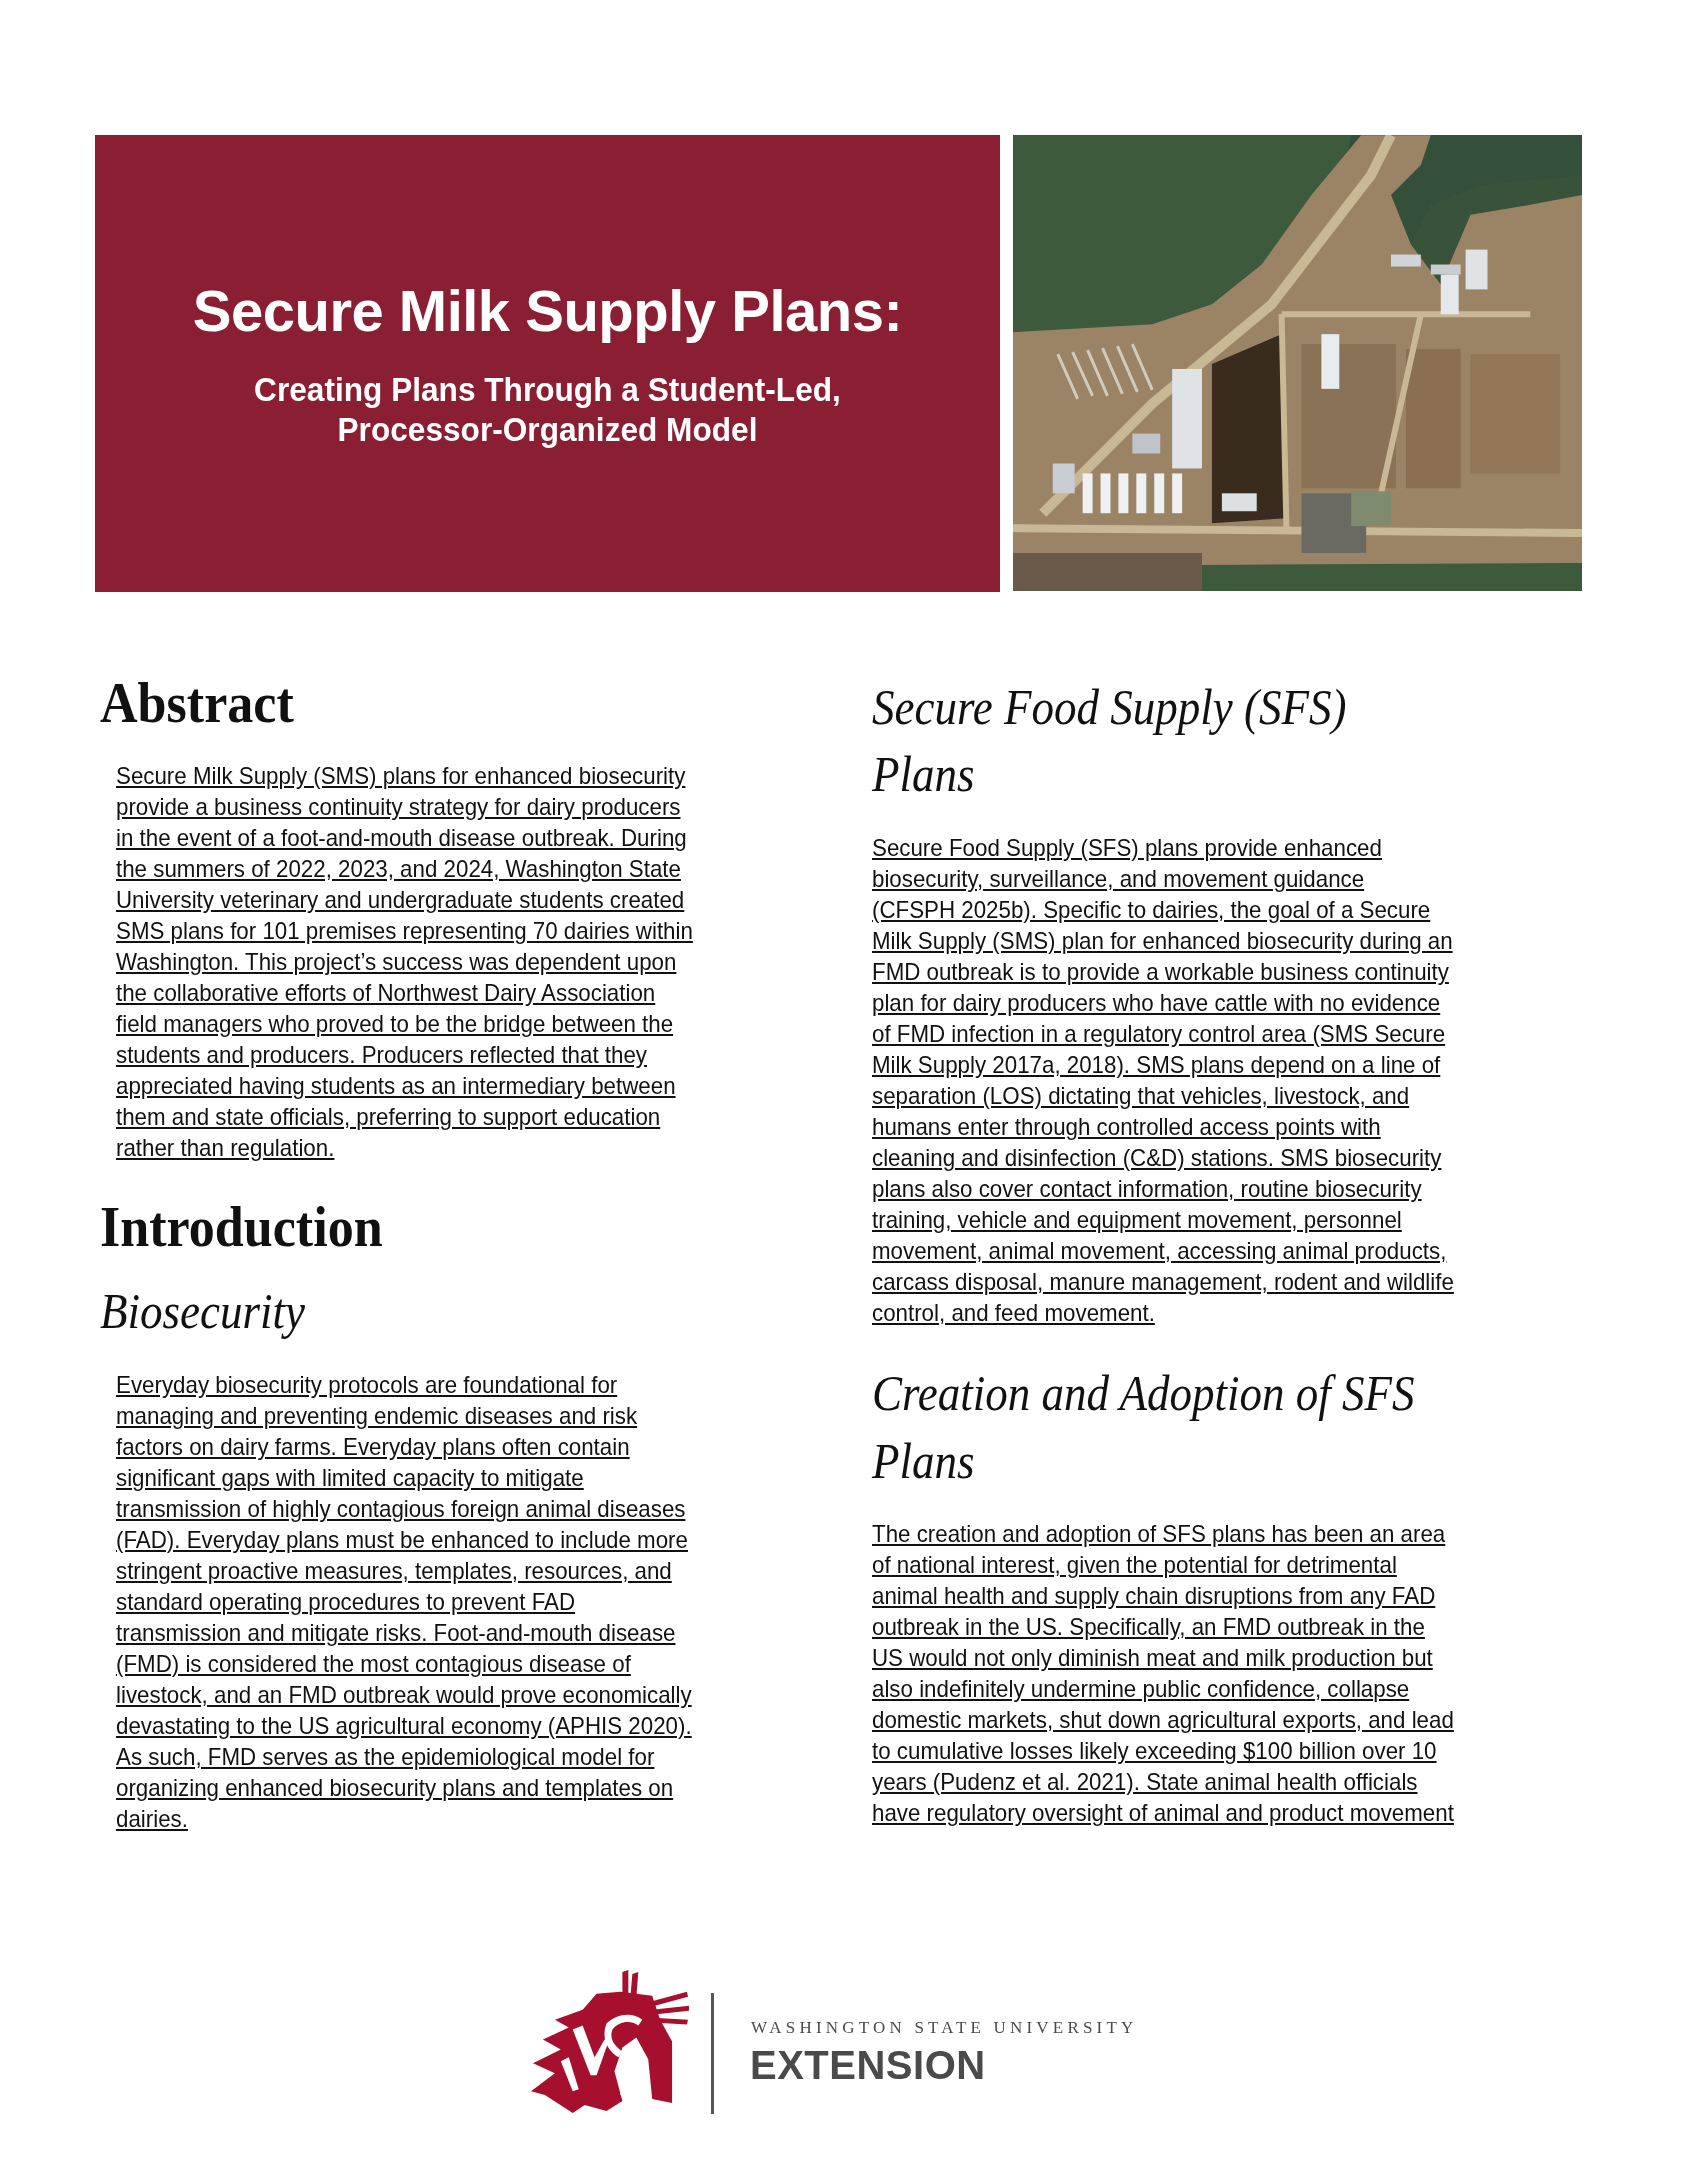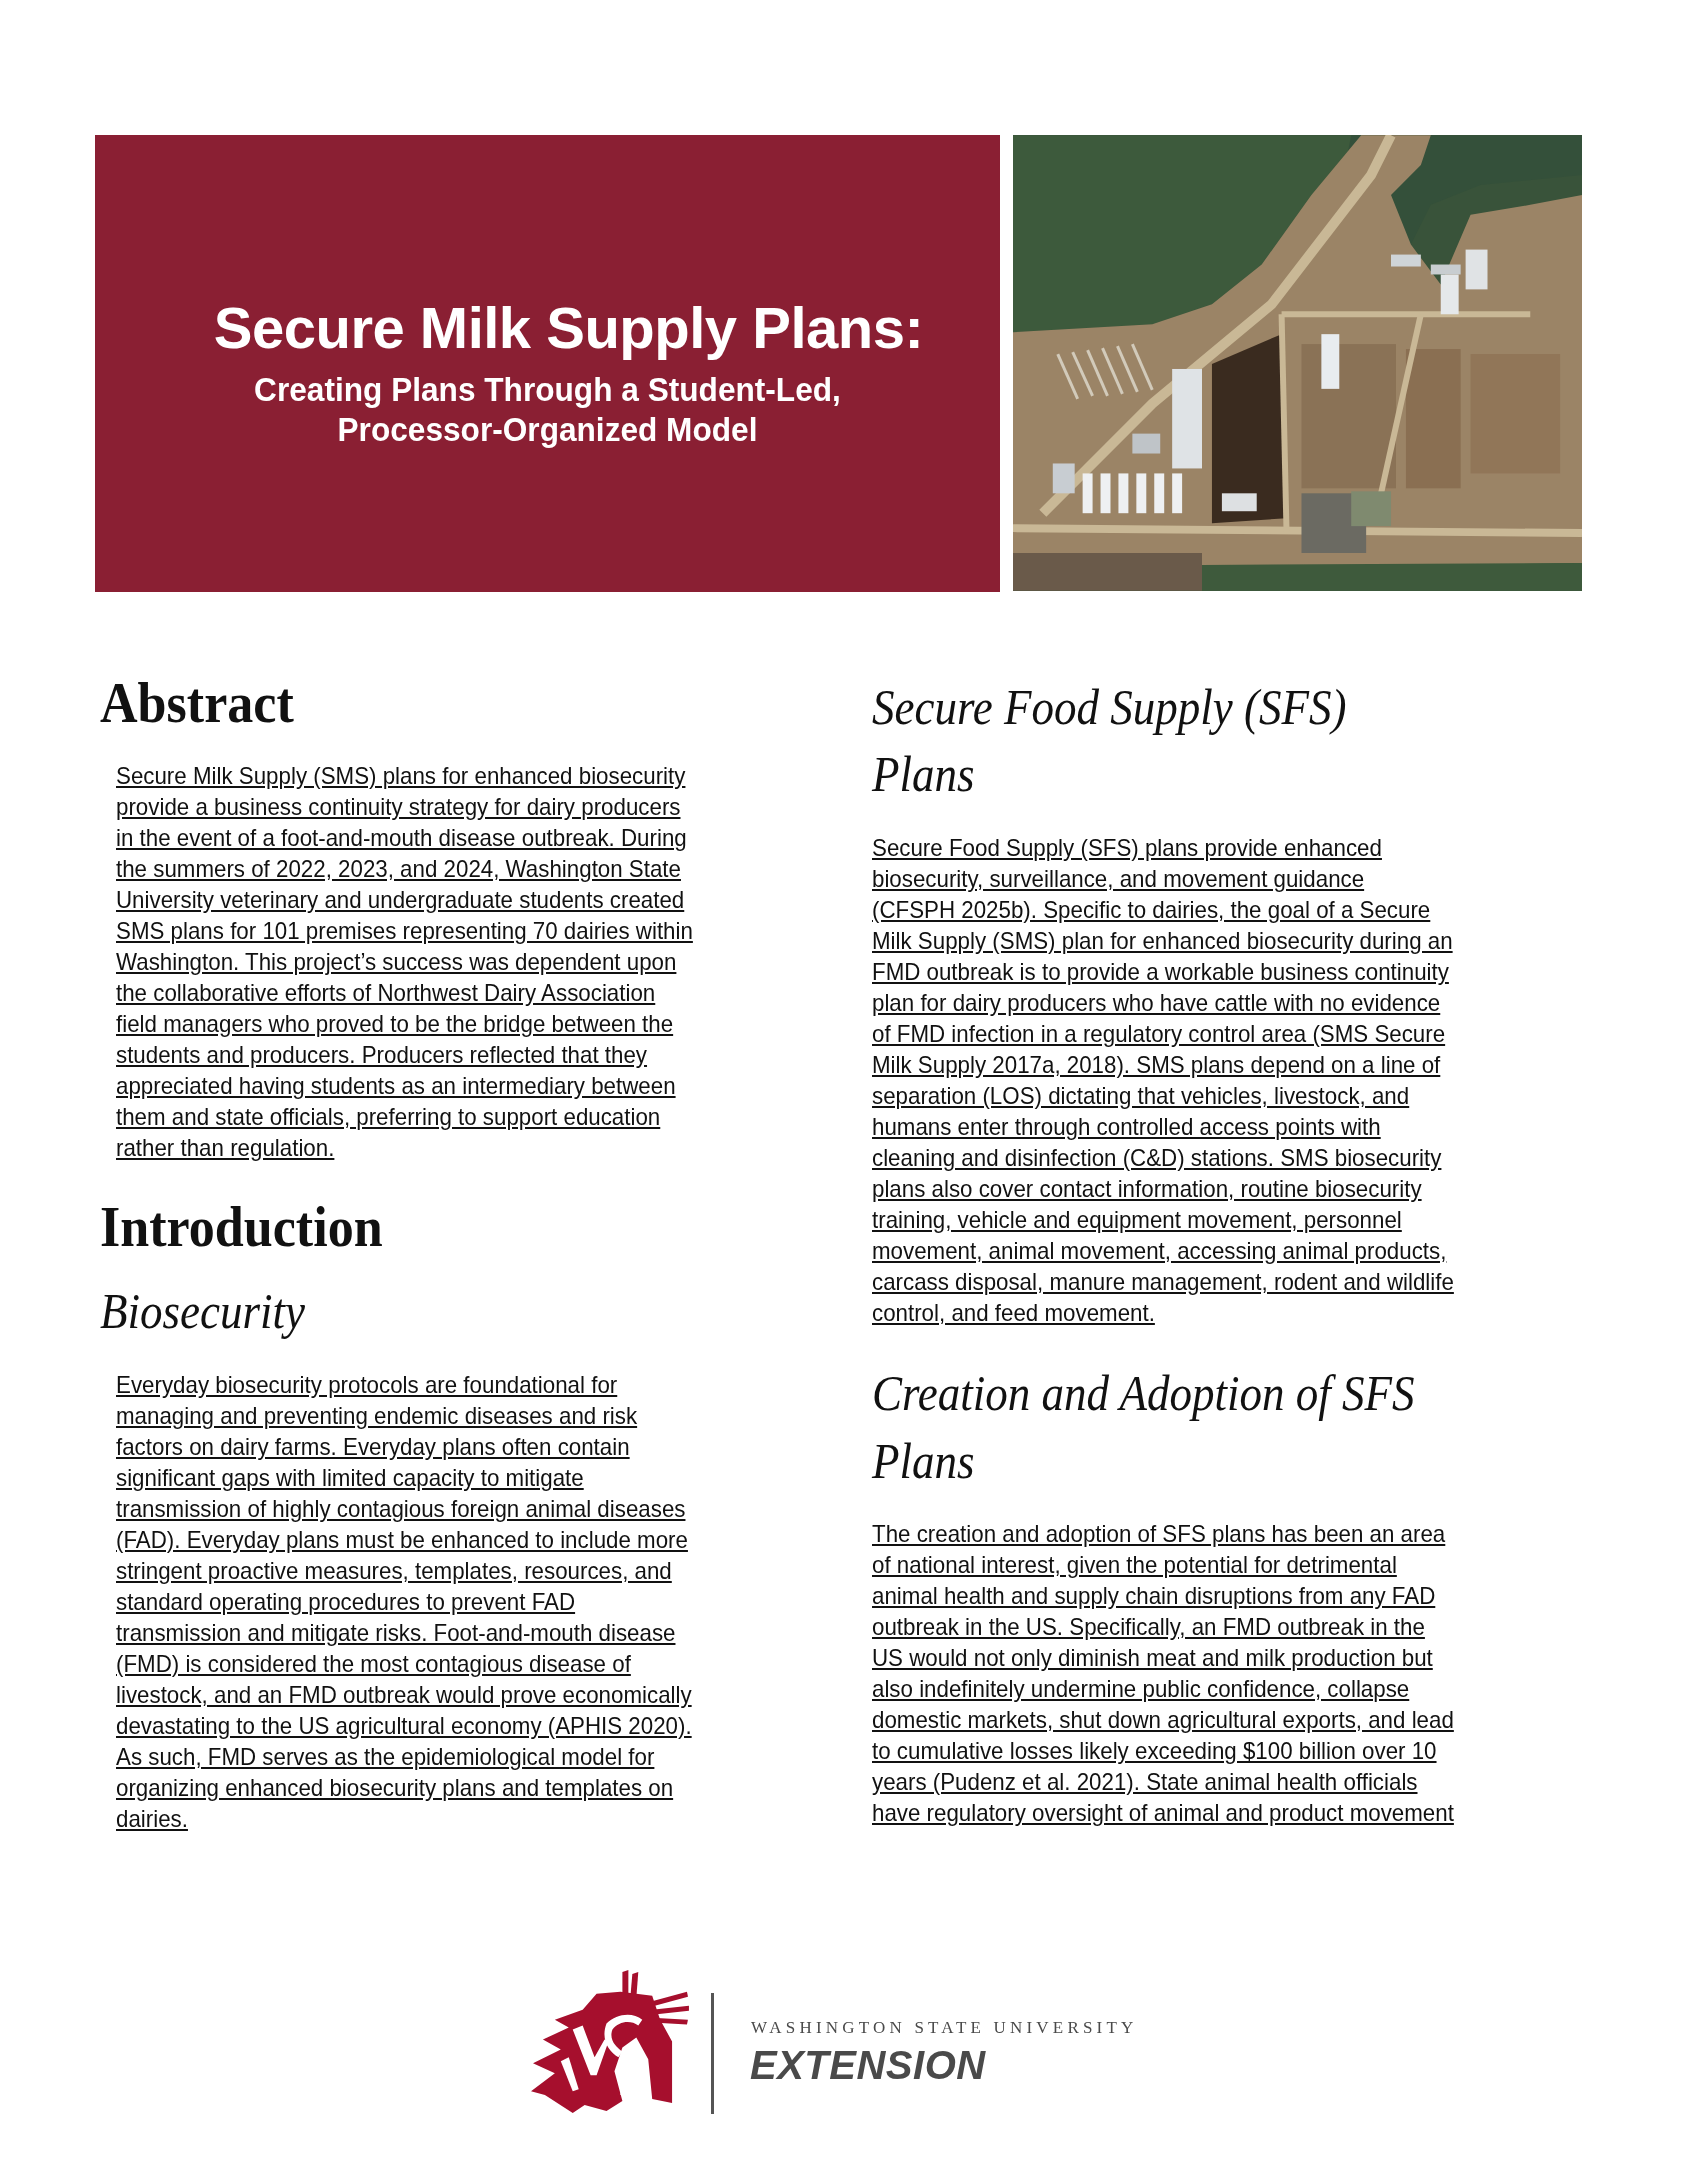--- a/index.html
+++ b/index.html
@@ -15,27 +15,27 @@
     .col-left { left: 116px; width: 726px; text-decoration: underline; }
     .col-right { left: 872px; width: 736px; text-decoration: underline; }
     .line { white-space: nowrap; display: block; transform-origin: left center; transform: scaleX(0.93); }
 
     .h1 { position: absolute; font-family: "Liberation Serif", serif; font-weight: bold; font-size: 56px; line-height: 60px; color: #111; transform: scaleX(0.93); transform-origin: left center; white-space: nowrap; }
     .h2 { position: absolute; font-family: "Liberation Serif", serif; font-style: italic; font-size: 50px; line-height: 68px; color: #111; transform: scaleX(0.9); transform-origin: left center; white-space: nowrap; }
 
     .footer-logo { position: absolute; left: 525px; top: 1964px; width: 165px; height: 149px; }
     .footer-divider { position: absolute; left: 711px; top: 1993px; width: 3px; height: 121px; background: #555; }
     .footer-univ { position: absolute; left: 751px; top: 2018px; font-family: Liberation Serif, serif; font-size: 17px; letter-spacing: 4.2px; color: #4a4a4a; white-space: nowrap; }
-    .footer-ext { position: absolute; left: 750px; top: 2043px; font-family: "Liberation Sans", sans-serif; font-weight: bold; font-size: 40px; letter-spacing: 0.5px; color: #4a4a4a; white-space: nowrap; font-style: italic; }
+    .footer-ext { position: absolute; left: 750px; top: 2043px; font-family: "Liberation Sans", sans-serif; font-weight: bold; font-size: 40px; letter-spacing: 0.5px; color: #4a4a4a; white-space: nowrap; }
   </style>
 </head>
 <body>
 
 <div class="banner">
-  <div class="banner-title" style="top:160px;padding-left:21px;">Secure Milk Supply Plans:</div>
+  <div class="banner-title" style="top:143px;">Secure Milk Supply Plans:</div>
   <div class="banner-sub" style="top:234px;">Creating Plans Through a Student-Led,</div>
   <div class="banner-sub" style="top:274px;">Processor-Organized Model</div>
 </div>
 
 <div class="photo">
   <svg width="569" height="456" viewBox="0 0 572 458" xmlns="http://www.w3.org/2000/svg">
     <rect x="0" y="0" width="572" height="458" fill="#39533a"></rect>
 
     <path d="M0 0 L350 0 L300 60 L250 130 L200 170 L140 190 L0 198 Z" fill="#3d5a3c"></path>
 

